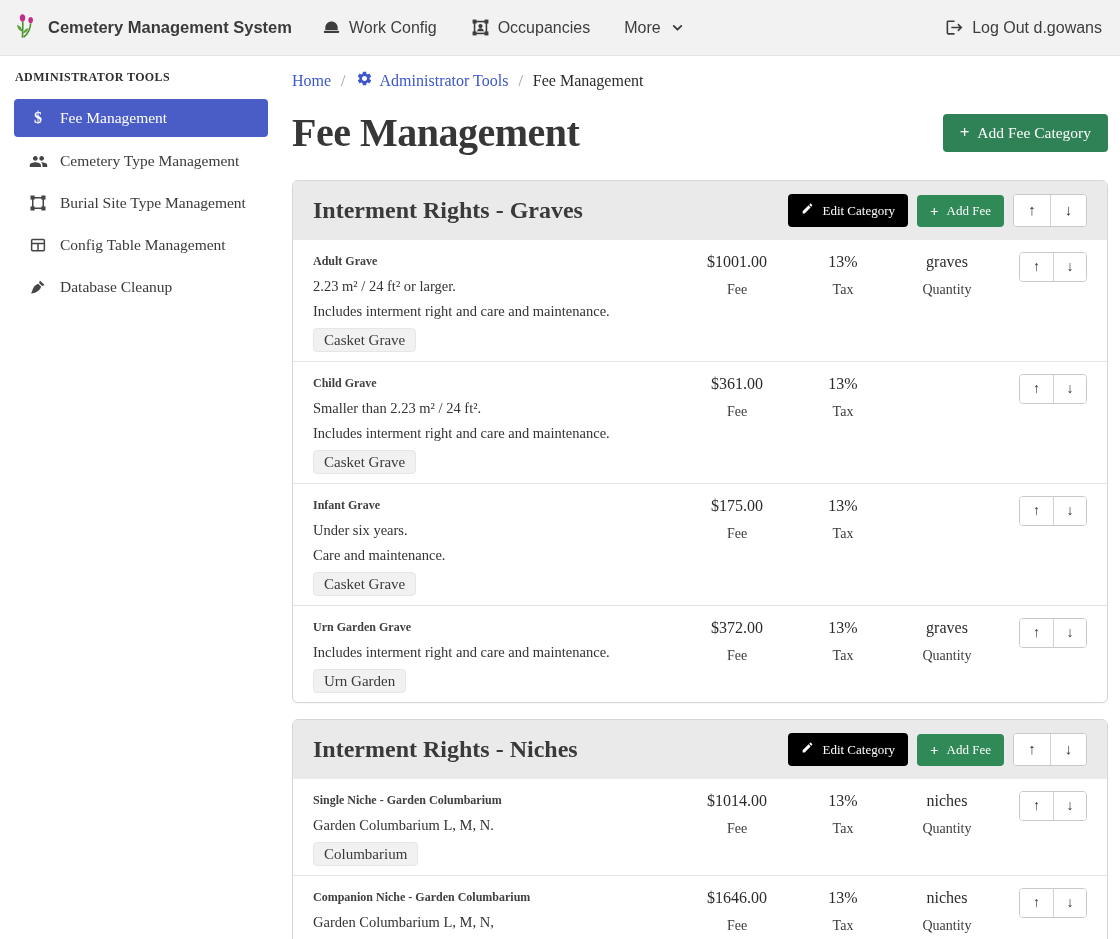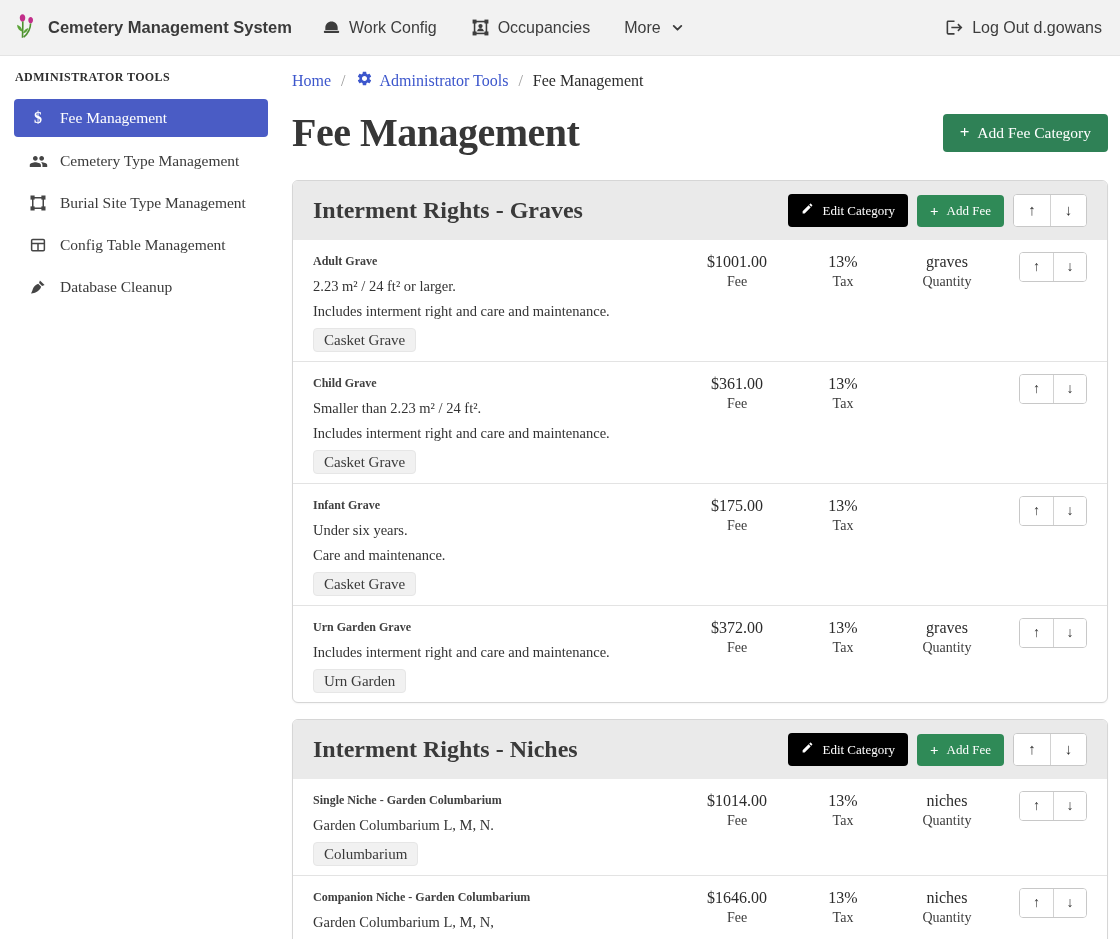--- a/index.html
+++ b/index.html
@@ -68,21 +68,21 @@
   .arrow-group.sm button { width:33px; height:28px; font-size:14px; }
 
   .fee-row { display:flex; padding:10px 20px 9px 20px; border-bottom:1px solid #e3e3e3; }
   .card:first-of-type .rows .fee-row:last-child { border-bottom:none; }
   .fee-main { flex:1; min-width:0; padding-right:10px; }
   .fee-name { display:inline-block; font-size:12px; font-weight:700; color:#404040;
     text-decoration:none; cursor:pointer; line-height:22px; }
   .fee-desc { font-size:14.5px; color:#333; line-height:21px; margin-top:4px; }
   .badge { display:inline-block; margin-top:6px; background:#f1f1f1; border:1px solid #e6e6e6;
     border-radius:4px; font-size:15px; color:#3a3a3a; padding:3px 10px; line-height:16px; }
-  .col { display:flex; flex-direction:column; align-items:center; gap:1px; padding-top:2px; }
+  .col { display:flex; flex-direction:column; align-items:center; gap:9px; padding-top:2px; }
   .col .val { font-size:16px; color:#2b2b2b; line-height:20px; }
   .col .lab { font-size:14px; color:#3c3c3c; line-height:18px; }
   .fee-col { width:120px; flex:0 0 120px; }
   .tax-col { width:92px; flex:0 0 92px; }
   .qty-col { width:116px; flex:0 0 116px; }
   .row-arrows { width:82px; flex:0 0 82px; display:flex; justify-content:flex-end;
     align-items:flex-start; padding-top:2px; }
 </style>
 </head>
 <body>

